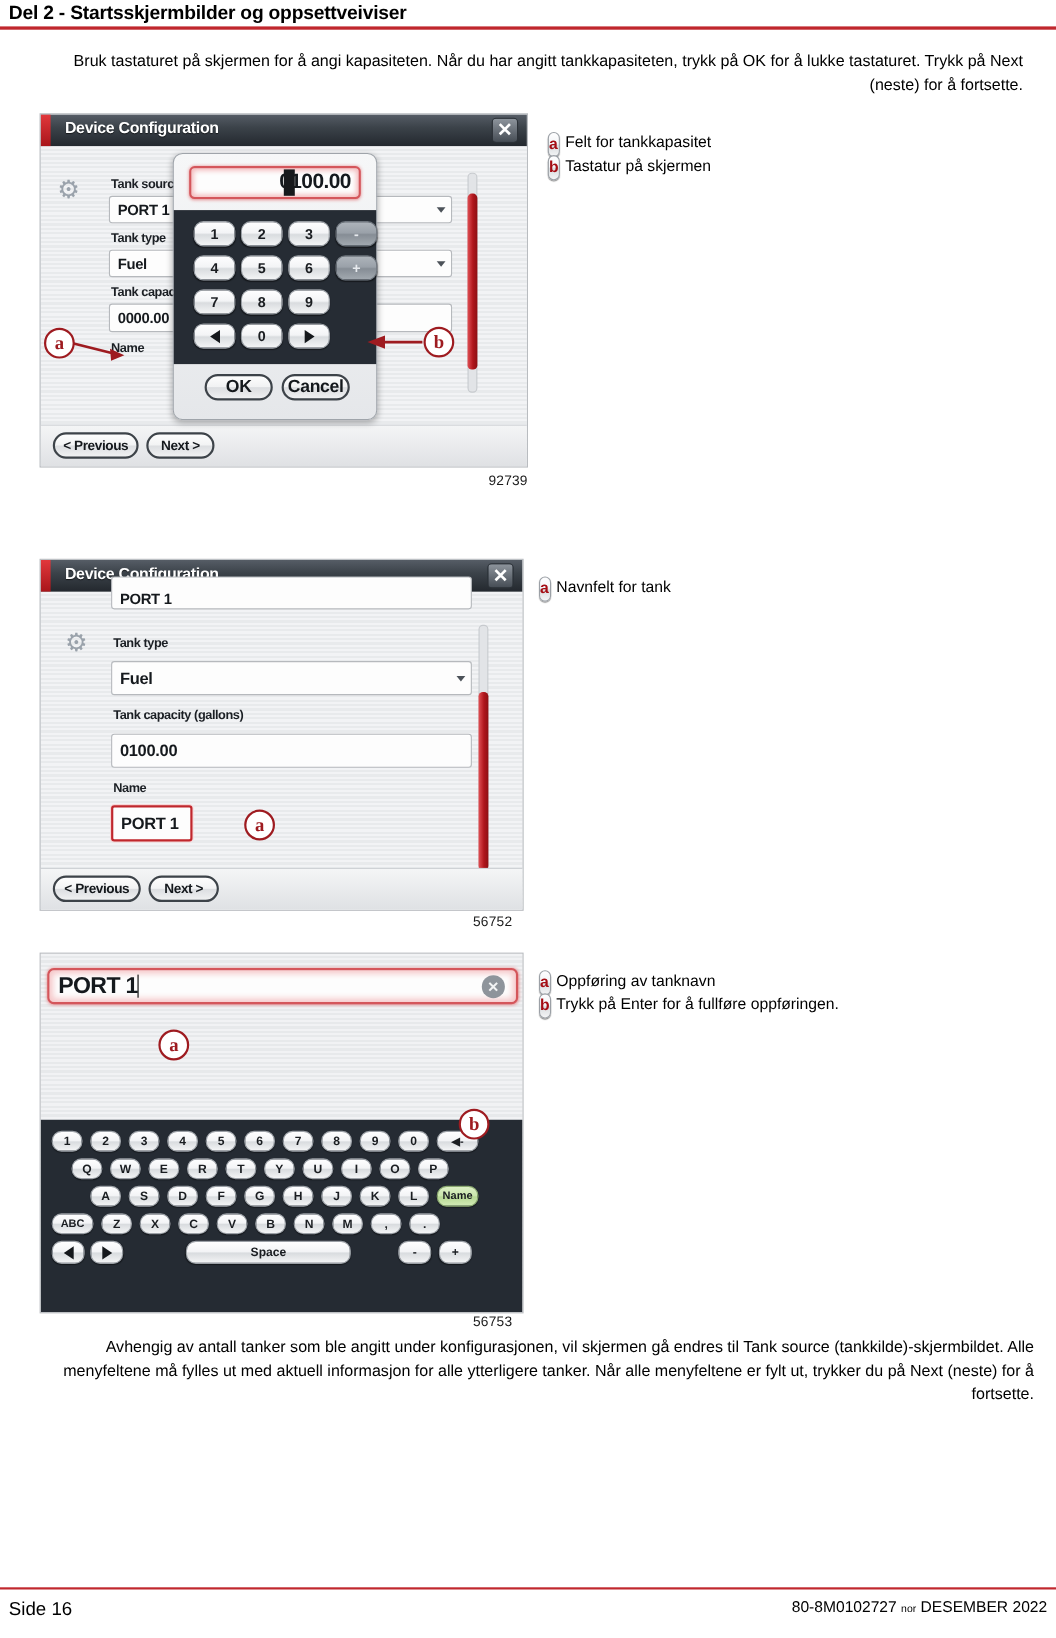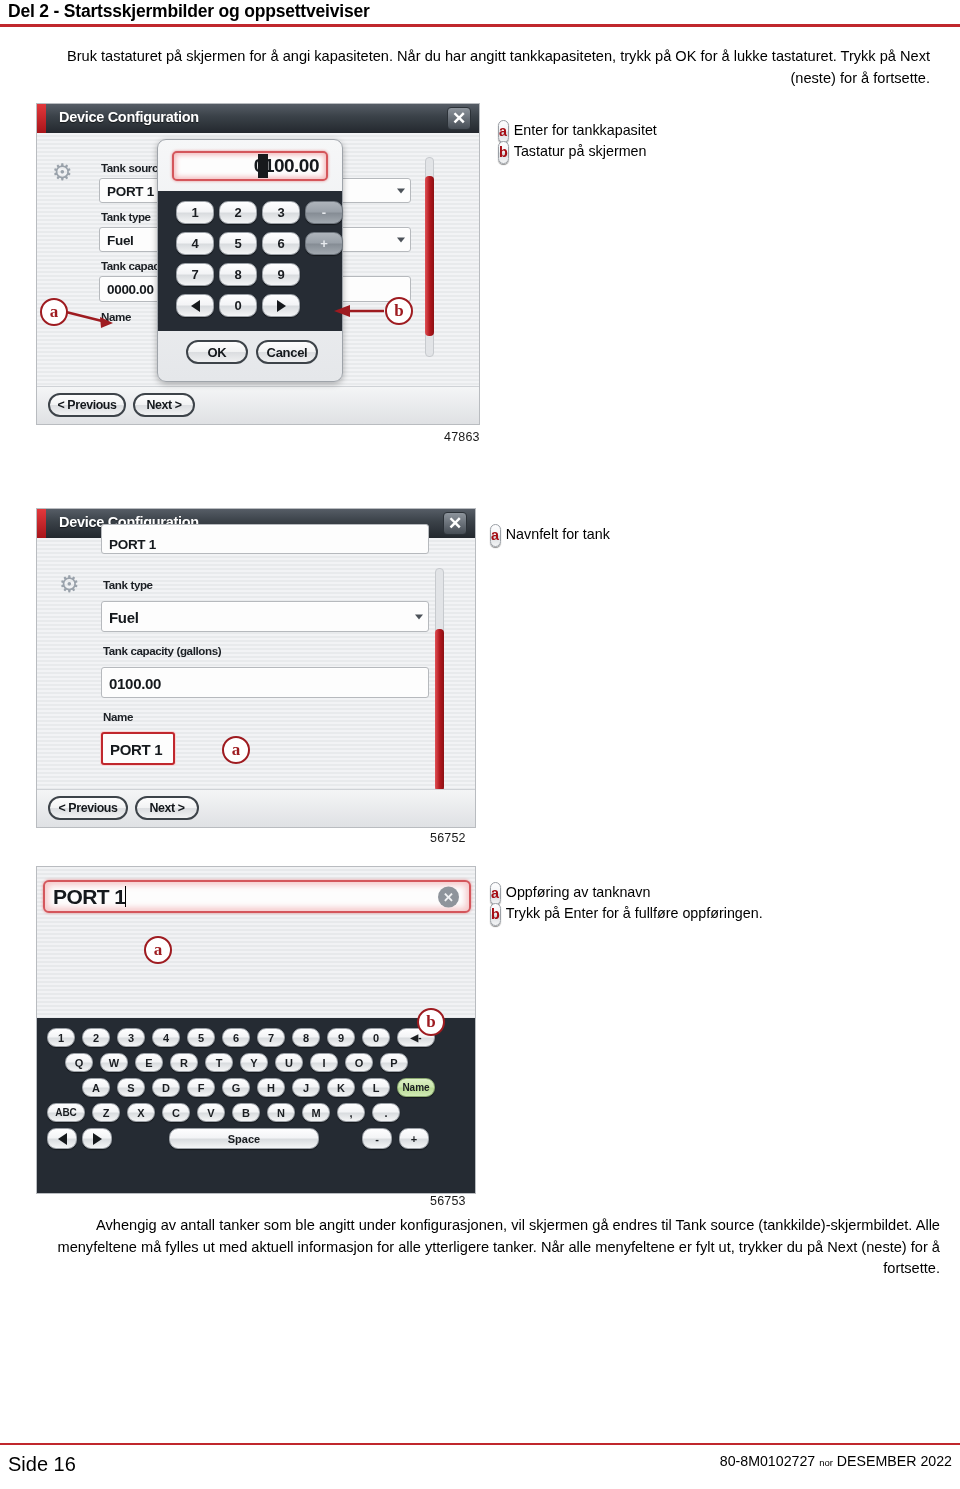--- a/index.html
+++ b/index.html
@@ -176,21 +176,21 @@
   }
   .key.green {
     background: linear-gradient(to bottom, #ddf0c6 0%, #cbe7ad 46%, #b7d994 54%, #d2ebb6 100%);
     border-color: #8aa870;
   }
   .okrow .obtn {
     position: absolute; height: 24px; border-radius: 12px;
     background: linear-gradient(to bottom, #fdfdfd 0%, #f1f2f3 48%, #dbdde0 52%, #eff0f1 100%);
     border: 2px solid #3d4349;
     display: flex; align-items: center; justify-content: center;
-    font-size: 13px; font-weight: bold; color: #14181c; letter-spacing: -0.3px;
+    font-size: 16px; font-weight: bold; color: #14181c; letter-spacing: -0.3px;
   }
   .tri { width: 0; height: 0; }
   .tri.left { border-top: 6px solid transparent; border-bottom: 6px solid transparent; border-right: 9px solid #15181c; }
   .tri.right { border-top: 6px solid transparent; border-bottom: 6px solid transparent; border-left: 9px solid #15181c; }
 
   
   .kbscreen {
     position: absolute;
     background: repeating-linear-gradient(to bottom,#f1f2f4 0px,#f1f2f4 2px,#e7e9eb 2px,#e7e9eb 4px);
     border: 1px solid #b9bcc0;
@@ -225,21 +225,21 @@
     font-family: "Liberation Serif", serif;
   }
   .cl-svg { position: absolute; left: 0; top: 0; pointer-events: none; }
 
   
   .footer-rule {
     position: absolute; left: 0; top: 1443px; width: 960px; height: 2px;
     background: #c0272d;
   }
   .foot-left {
-    position: absolute; left: 8px; top: 1453px; font-size: 20px;
+    position: absolute; left: 8px; top: 1453px; font-size: 17px;
   }
   .foot-right {
     position: absolute; right: 8px; top: 1453px; font-size: 14.2px;
     white-space: nowrap;
   }
   .foot-right .small { font-size: 9.5px; }
 </style>
 </head>
 <body>
 
@@ -345,30 +345,30 @@
     <polygon points="431,1102 424,1086 438,1086" fill="#9e1b20"></polygon>
   </svg>
 
   <div class="callout" style="left:40px; top:298px;">a</div>
   <div class="callout" style="left:385px; top:297px;">b</div>
 
   <div class="legend" style="left:498px; top:120px;">
     <div class="row">
       <span class="key">a</span>
       <span class="dash">-</span>
-      <span class="txt">Enter for tankkapasitet</span>
+      <span class="txt">Felt for tankkapasitet</span>
     </div>
     <div class="row">
       <span class="key">b</span>
       <span class="dash">-</span>
       <span class="txt">Tastatur på skjermen</span>
     </div>
   </div>
 
-  <div class="fignum" style="left:444px; top:430px;">47863</div>
+  <div class="fignum" style="left:444px; top:430px;">92739</div>
 
 
   <div class="screen" style="left:36px; top:508px; width:440px; height:320px;">
 
     <div class="titlebar">
       <div class="redtab"></div>
       <div class="tb-text">Device Configuration</div>
       <div class="close">✕</div>
     </div>
 

